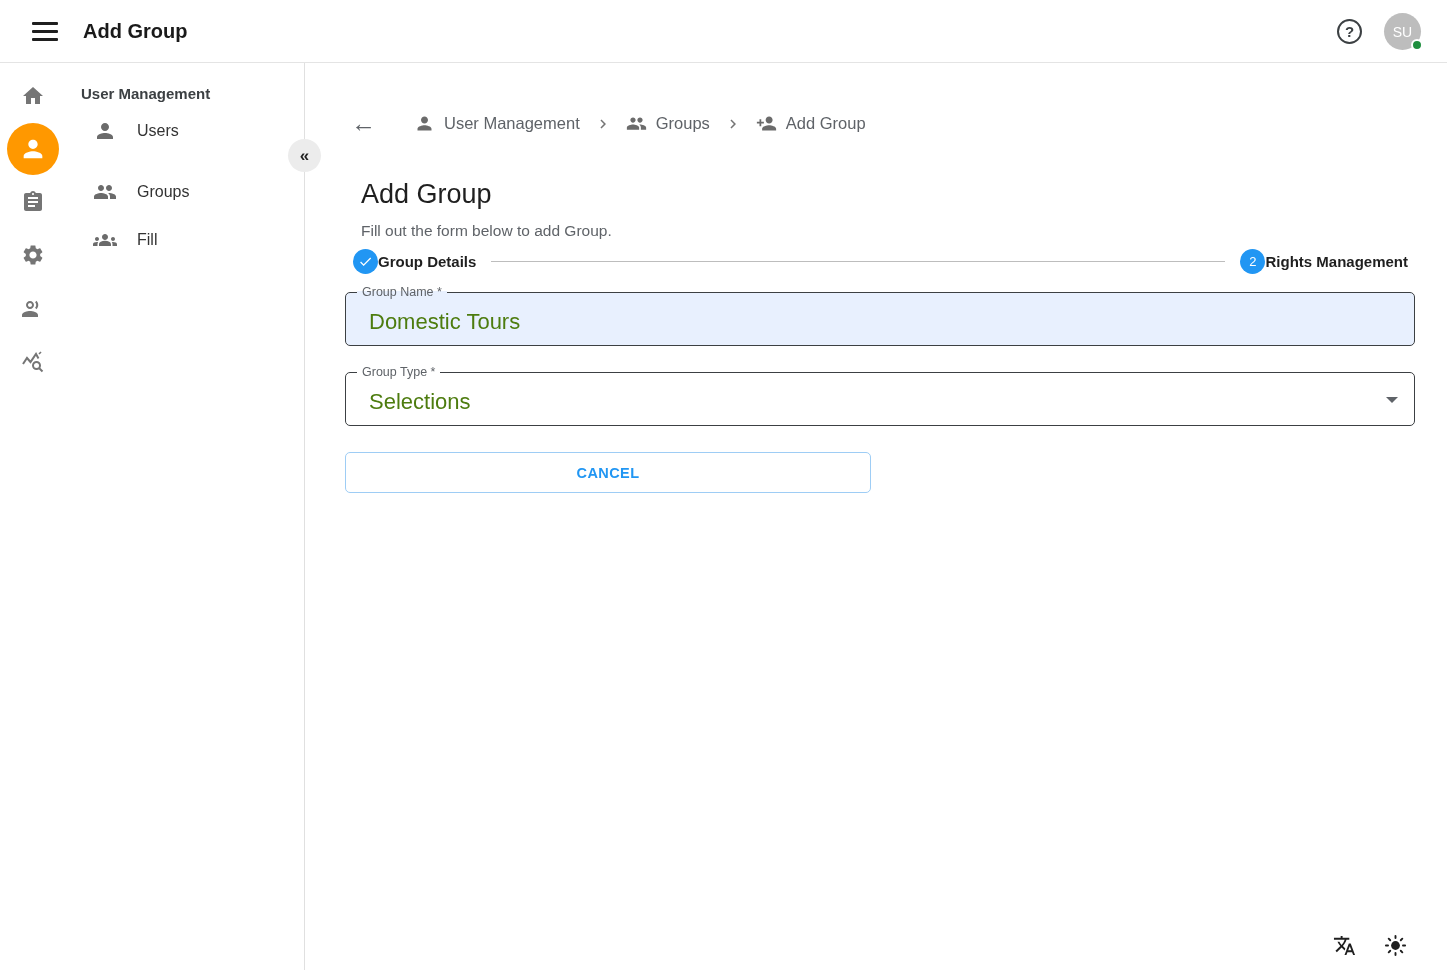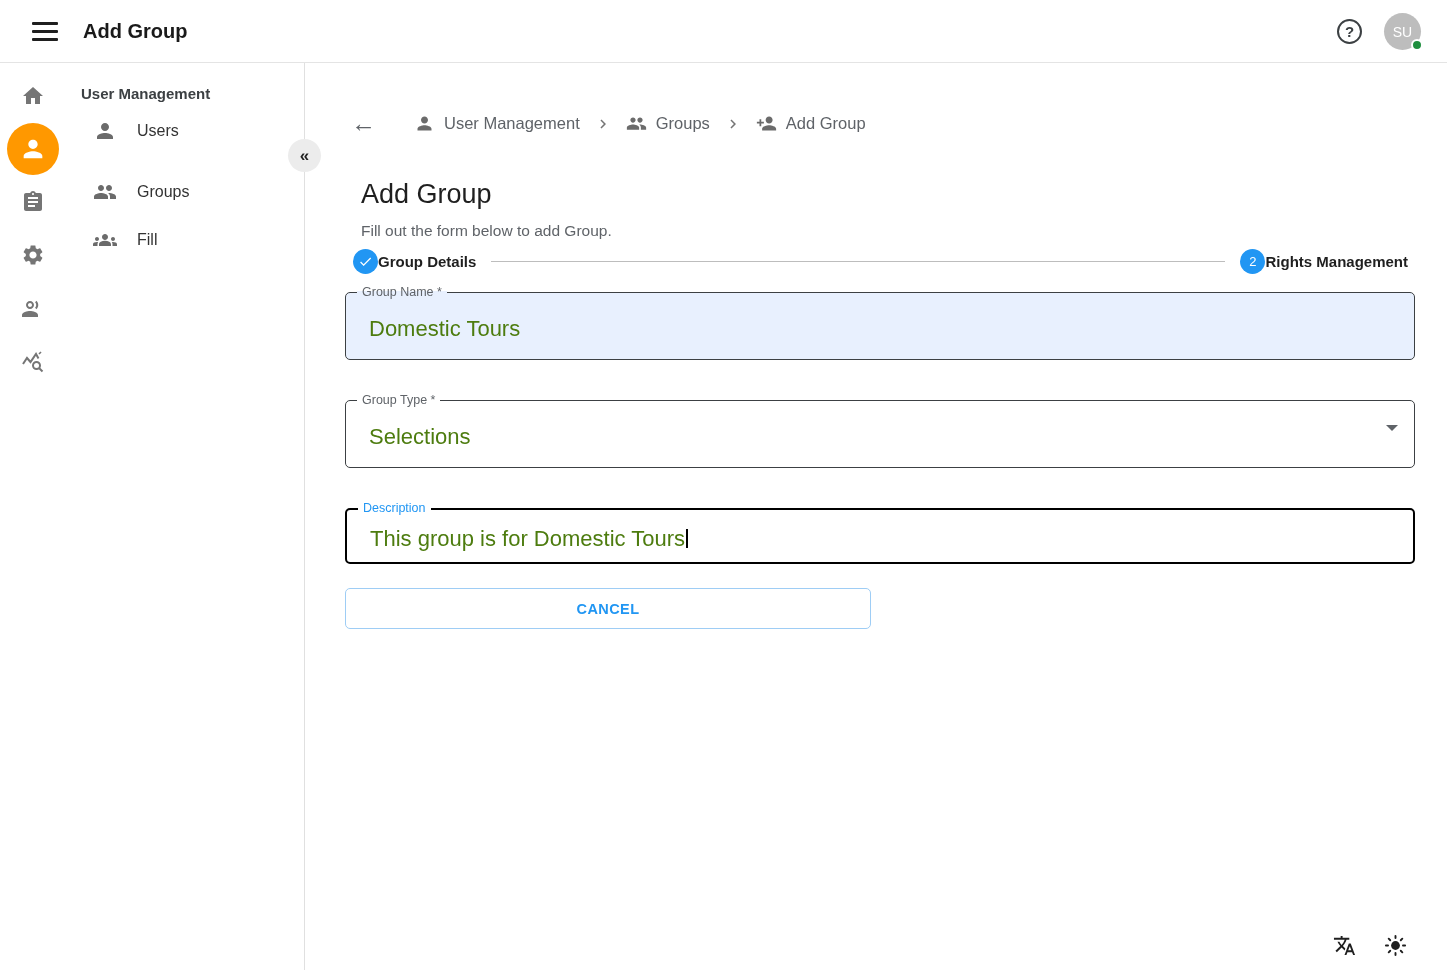--- a/index.html
+++ b/index.html
@@ -59,21 +59,21 @@
     display: flex; align-items: center; }
   .step-circle { width: 25px; height: 25px; border-radius: 50%; flex: 0 0 auto;
     display: flex; align-items: center; justify-content: center; color: #fff; font-size: 13px; font-weight: 500; }
   .step-circle svg { width: 15px; height: 15px; }
   .step-label { font-size: 15px; font-weight: 700; color: #1f1f1f; white-space: nowrap; }
   .step-line { flex: 1 1 auto; height: 1px; background: #bdbdbd; margin: 0 15px; }
 
   
   .form-area { position: absolute; left: 39px; top: 229px; width: 1070px; }
   .tfield { position: relative; width: 1070px; border: 1px solid #3c4043; border-radius: 5px;
-    height: 68px; background: #fff; margin-bottom: 40px; cursor: text; }
+    height: 54px; background: #fff; margin-bottom: 26px; cursor: text; }
   .tfield .flabel { position: absolute; top: -8px; left: 11px; padding: 0 5px; font-size: 12.5px;
     color: #5f6368; background: #fff; line-height: 14px; }
   .tfield .fvalue { position: absolute; left: 23px; top: 0; height: 100%; display: flex;
     align-items: center; font-size: 22px; color: #4d7c0f; padding-top: 5px; }
   .tfield.autofill { background: #e8f0fe; }
   .tfield.autofill .flabel { background: linear-gradient(to bottom, #fff 46%, #e8f0fe 46%); }
   .tfield.focused { border: 2px solid #000; height: 56px; margin-bottom: 24px; }
   .tfield.focused .flabel { top: -9px; color: #2196f3; }
   .caret-down { position: absolute; right: 16px; top: 24px; width: 0; height: 0;
     border-left: 6px solid transparent; border-right: 6px solid transparent; border-top: 6px solid #5f6368; }
@@ -224,27 +224,20 @@
       <span class="flabel">Group Name *</span>
       <span class="fvalue">Domestic Tours</span>
     </div>
 
     <div class="tfield">
       <span class="flabel">Group Type *</span>
       <span class="fvalue">Selections</span>
       <span class="caret-down"></span>
     </div>
 
-    <div class="tfield focused">
-      <span class="flabel">Description</span>
-      <span class="fvalue">
-          <span>This group is for Domestic Tours</span>
-          <span class="text-cursor"></span>
-        </span>
-    </div>
 
     <div class="btn-row">
       <button class="btn btn-cancel">CANCEL</button>
     </div>
   </div>
 
   <div class="util-icons">
     <svg viewBox="0 0 24 24" fill="currentColor">
         <path d="M12.87 15.07l-2.54-2.51.03-.03c1.74-1.94 2.98-4.17 3.71-6.53H17V4h-7V2H8v2H1v1.99h11.17C11.5 7.92 10.44 9.75 9 11.35 8.07 10.32 7.3 9.19 6.69 8h-2c.73 1.63 1.73 3.17 2.98 4.56l-5.09 5.02L4 19l5-5 3.11 3.11.76-2.04zM18.5 10h-2L12 22h2l1.12-3h4.75L21 22h2l-4.5-12zm-2.62 7l1.62-4.33L19.12 17h-3.24z"></path>
       </svg>

